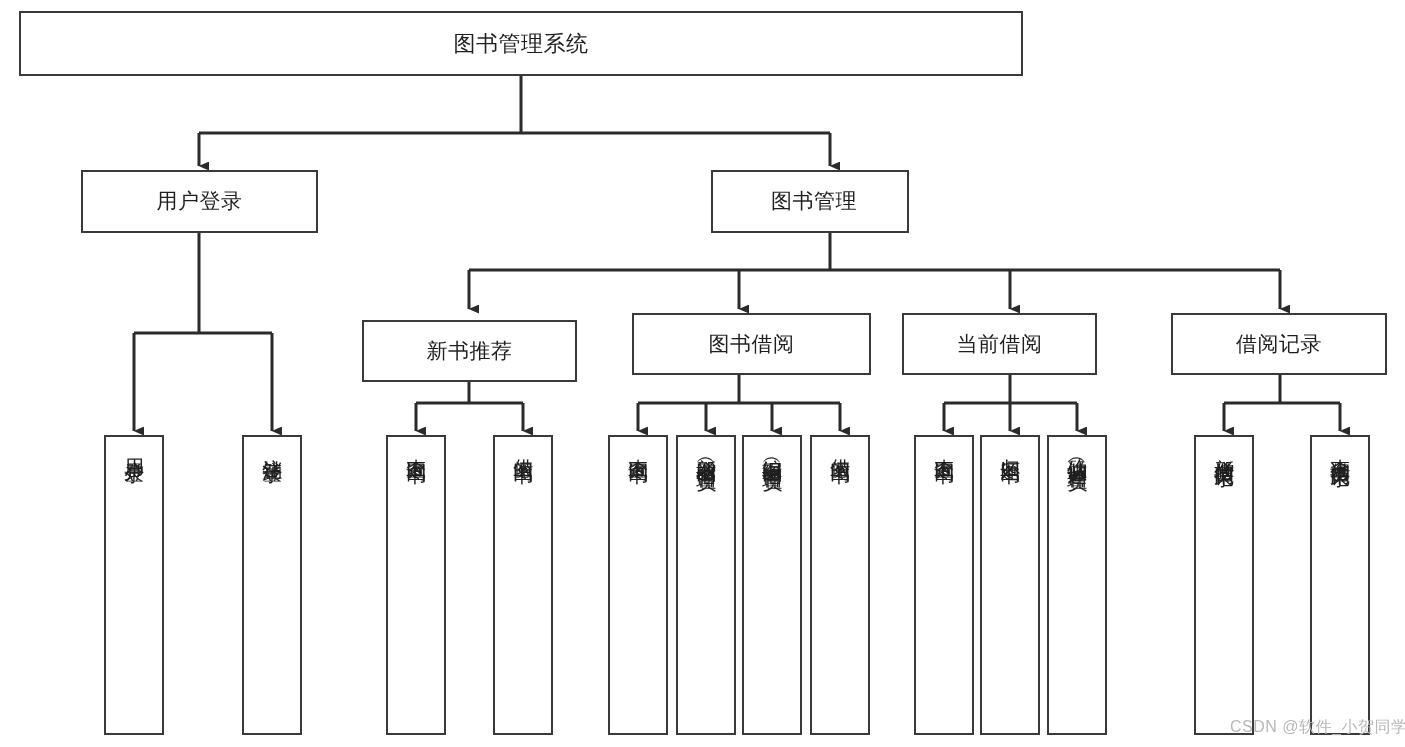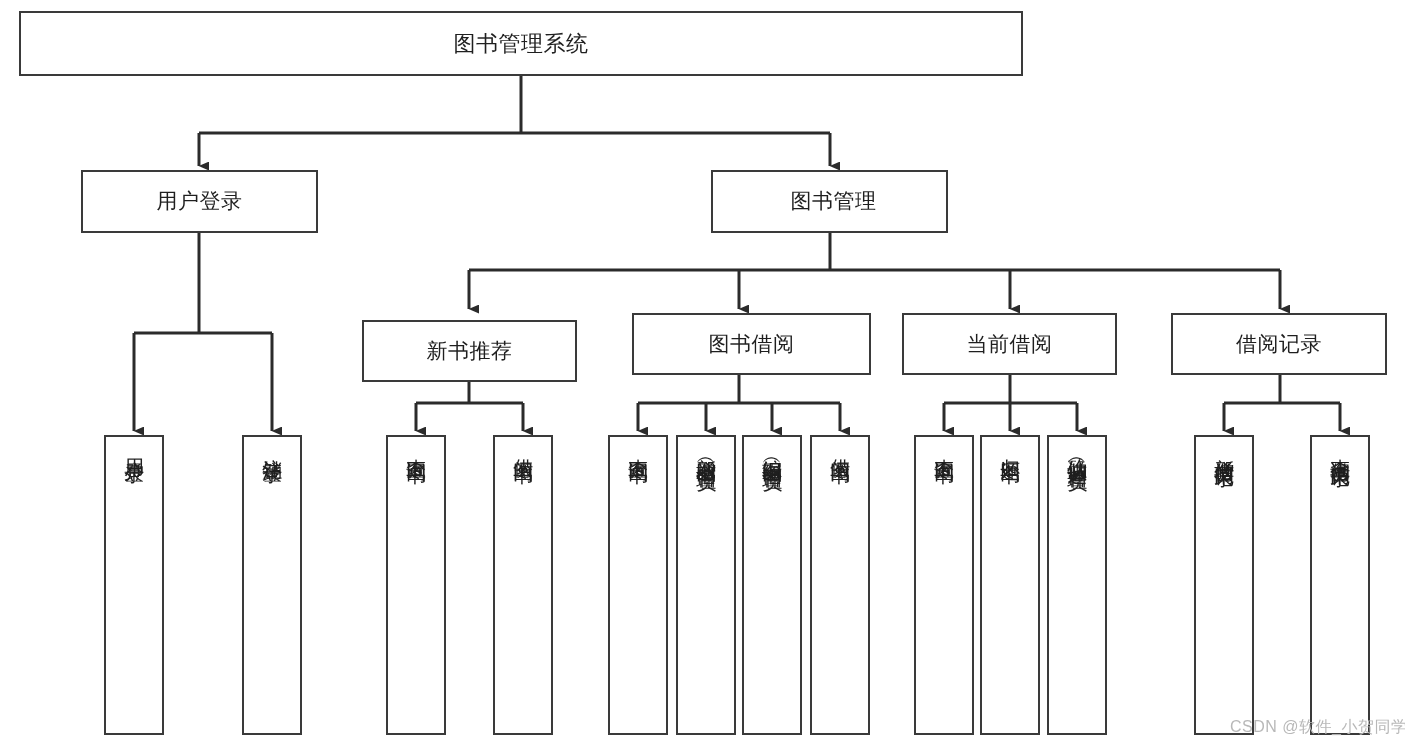--- a/index.html
+++ b/index.html
@@ -122,31 +122,31 @@
     </g>
   </svg>
 
   <div class="node root" style="left:19px; top:11px; width:1004px; height:65px;">
     <span class="lbl">图书管理系统</span>
   </div>
 
   <div class="node" style="left:81px; top:170px; width:237px; height:63px;">
     <span class="lbl">用户登录</span>
   </div>
-  <div class="node" style="left:711px; top:170px; width:237px; height:63px;padding-left:8px;">
+  <div class="node" style="left:711px; top:170px; width:198px; height:63px;padding-left:8px;">
     <span class="lbl">图书管理</span>
   </div>
 
   <div class="node" style="left:362px; top:320px; width:215px; height:62px;">
     <span class="lbl">新书推荐</span>
   </div>
   <div class="node" style="left:632px; top:313px; width:239px; height:62px;">
     <span class="lbl">图书借阅</span>
   </div>
-  <div class="node" style="left:902px; top:313px; width:215px; height:62px;">
+  <div class="node" style="left:902px; top:313px; width:195px; height:62px;">
     <span class="lbl">当前借阅</span>
   </div>
   <div class="node" style="left:1171px; top:313px; width:216px; height:62px;align-items:center;">
     <span class="lbl">借阅记录</span>
   </div>
 
   <div class="node vert" style="left:104px; top:435px; width:60px; height:300px;">
     <span class="lbl">用户登录</span>
   </div>
   <div class="node vert" style="left:242px; top:435px; width:60px; height:300px;">

